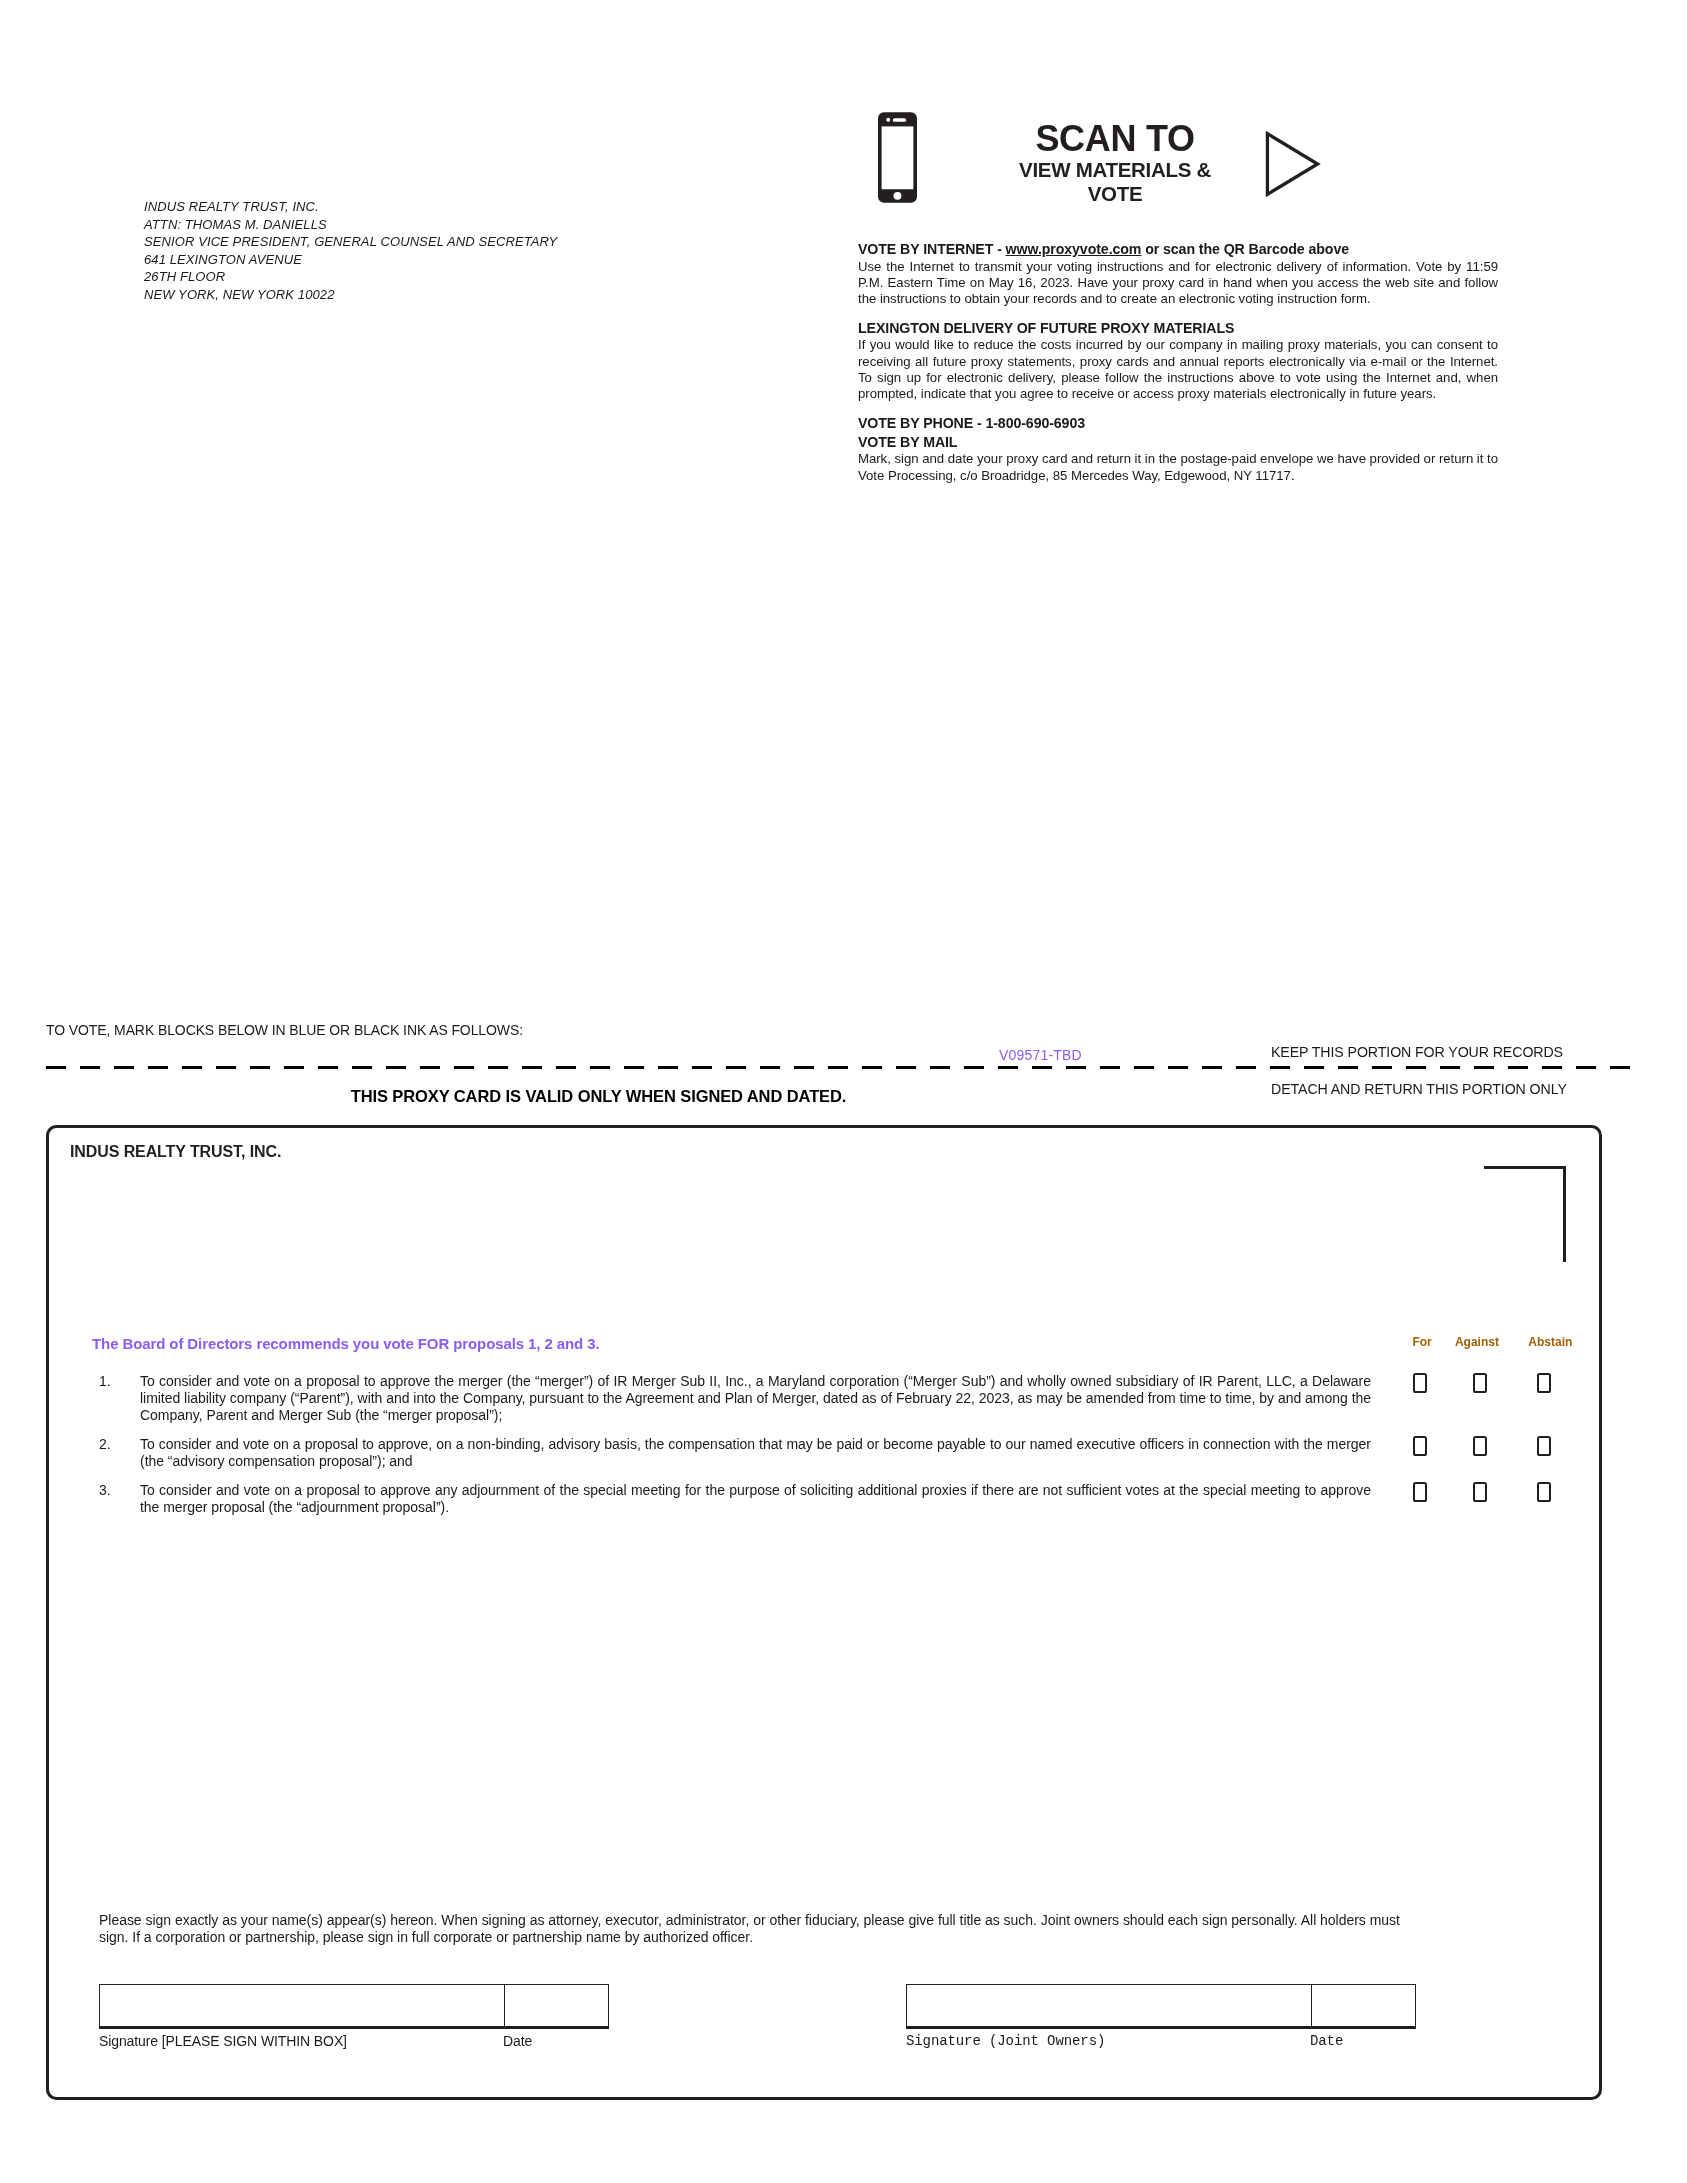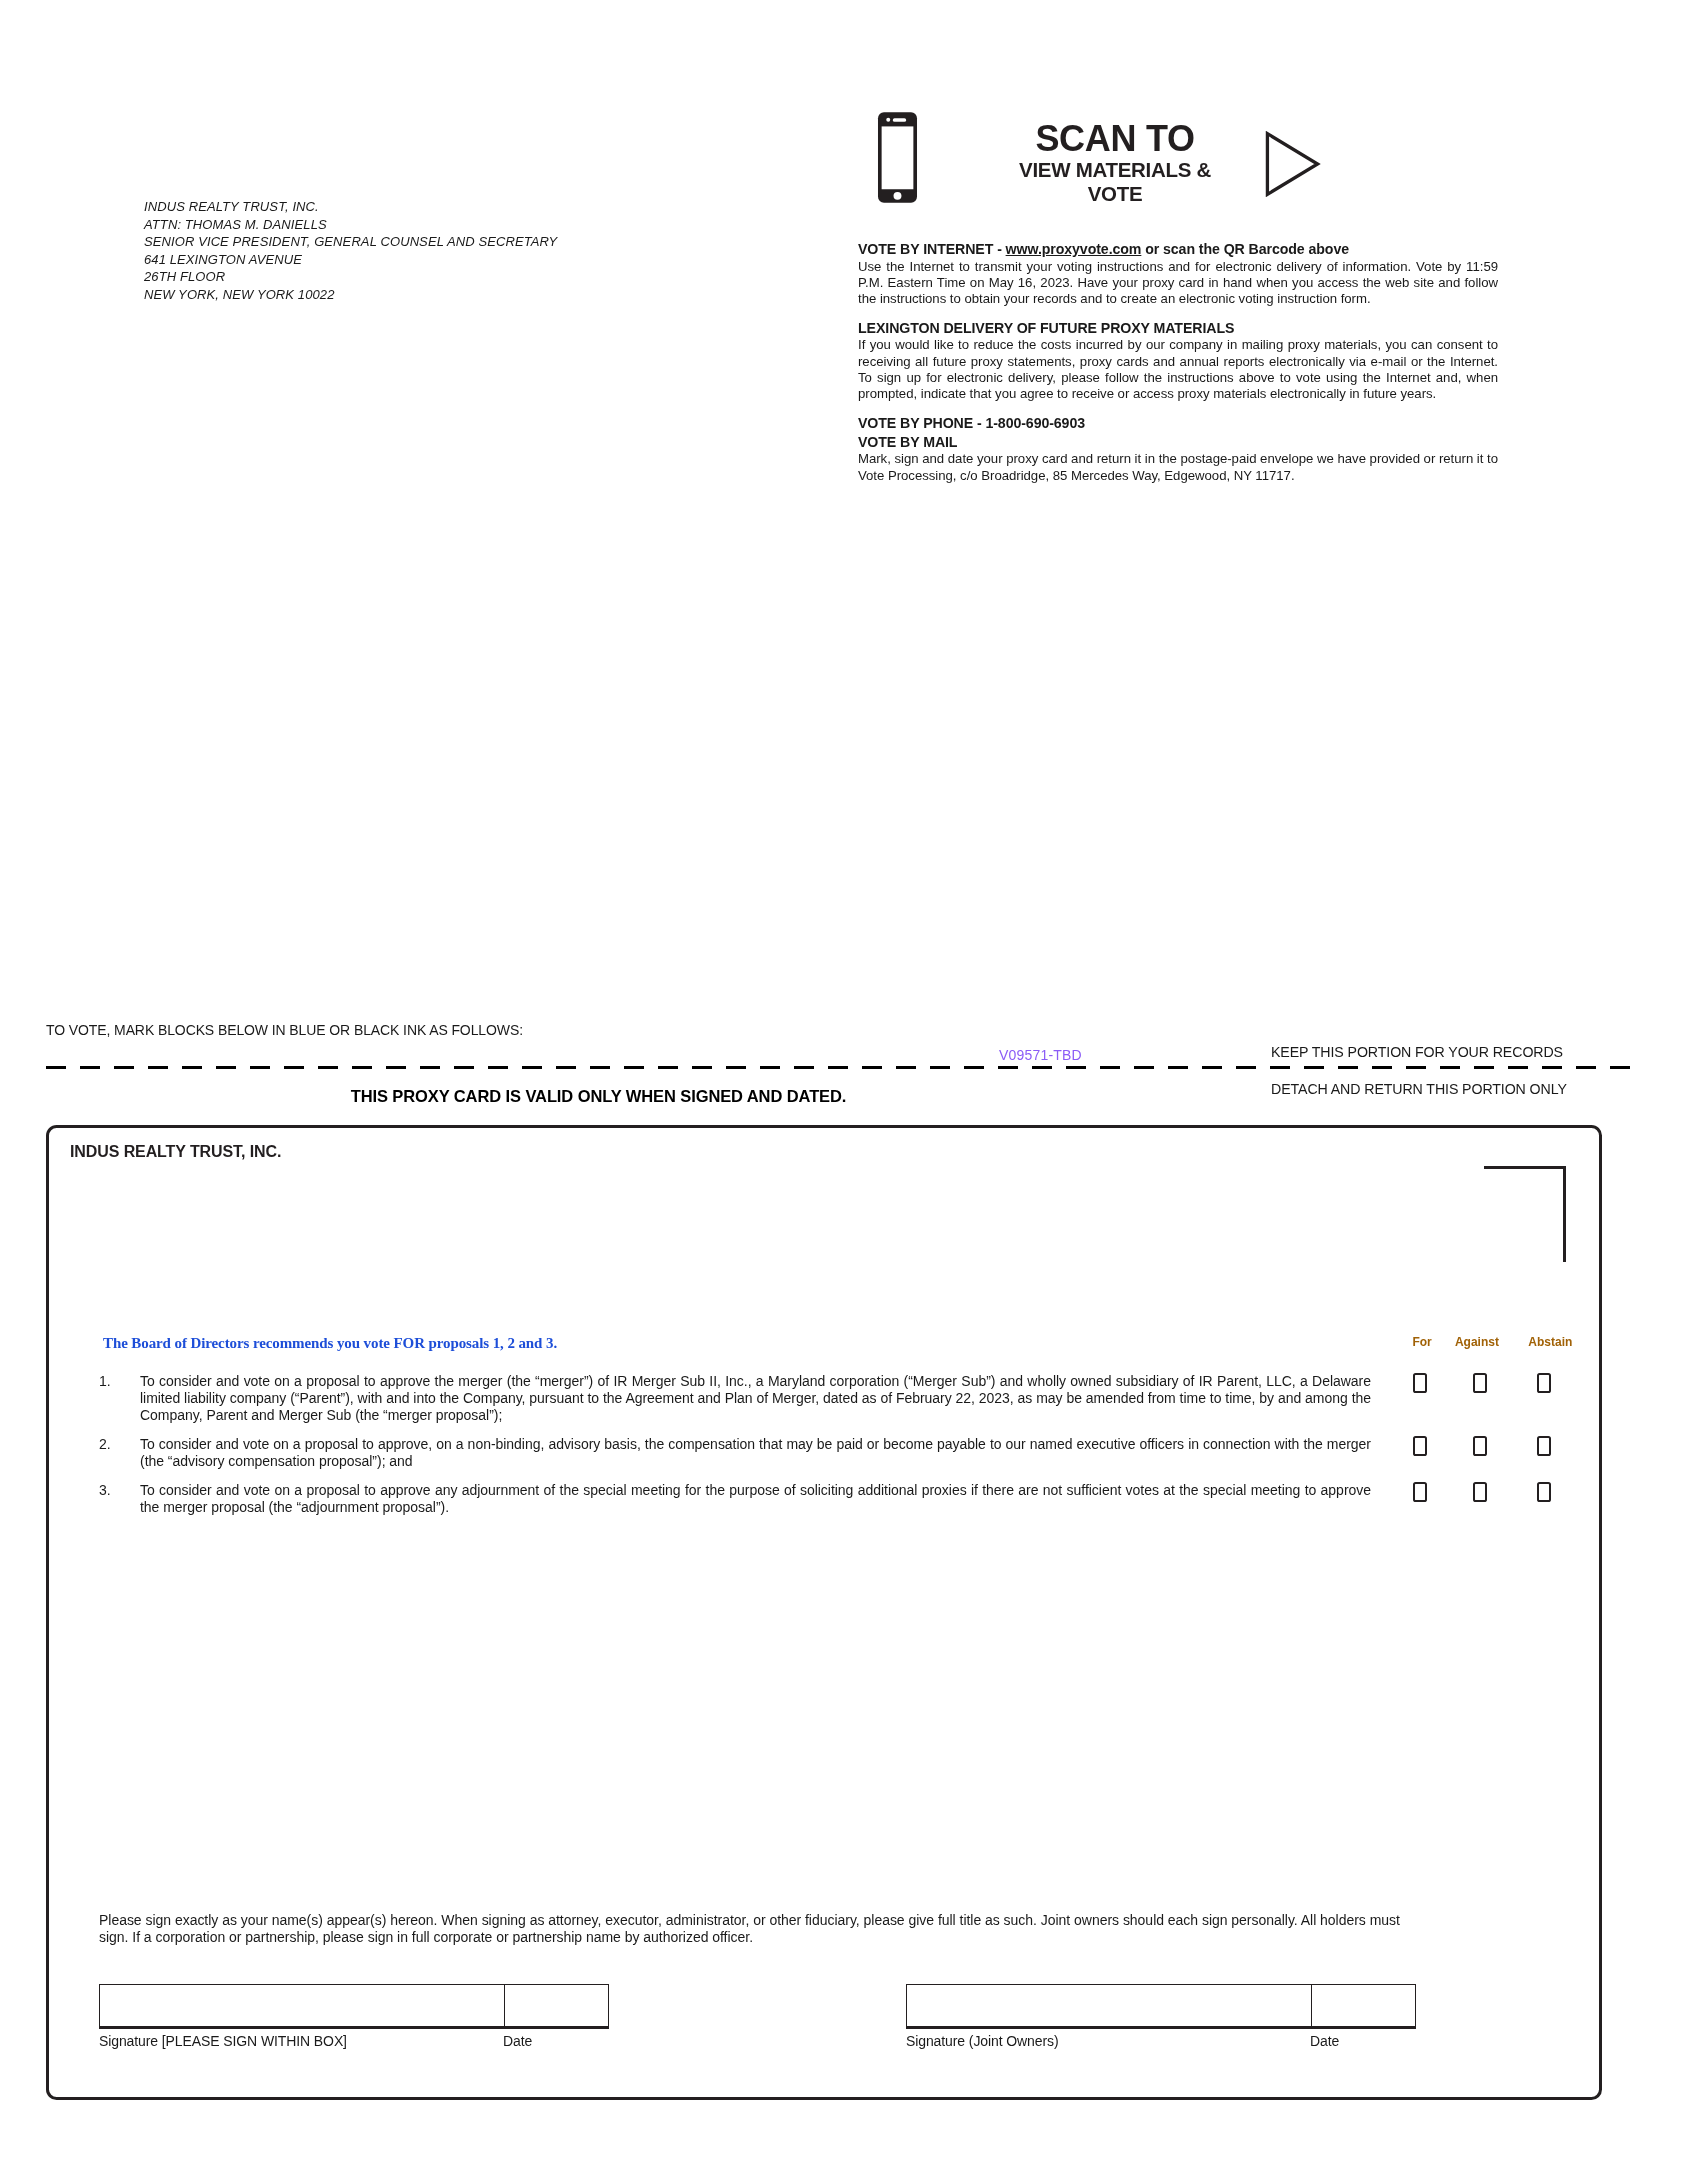--- a/index.html
+++ b/index.html
@@ -186,27 +186,26 @@
     right: 33px;
     top: 38px;
     width: 79px;
     height: 93px;
     border-top: 3.3px solid #231f20;
     border-right: 3.3px solid #231f20;
   }
 
   .recommend-line {
     position: absolute;
-    left: 54px;
+    left: 43px;
     top: 207px;
     font-size: 15px;
     font-weight: bold;
     letter-spacing: -0.1px;
-    color: #1d4ed8;
-    font-family: Liberation Serif, serif;
+    color: #8b5cf6;
   }
   .col-headers {
     position: absolute;
     top: 207px;
     left: 1350px;
     width: 179px;
     font-size: 12px;
     font-weight: bold;
     color: #a16207;
     display: flex;
@@ -279,21 +278,21 @@
     letter-spacing: -0.03px;
     color: #1a1a1a;
   }
   .sig-group {
     position: absolute;
     top: 836px;
     height: 99px;
     margin-top: 20px;
   }
   .sig-left { left: 50px; }
-  .sig-right { left: 420px; }
+  .sig-right { left: 420px; font-family: Liberation Mono, monospace; }
   .sig-boxes {
     display: flex;
     border: 1.3px solid #231f20;
     border-bottom: 3.3px solid #231f20;
     box-sizing: border-box;
     height: 45px;
   }
   .sig-main {
     box-sizing: border-box;
     height: 100%;

